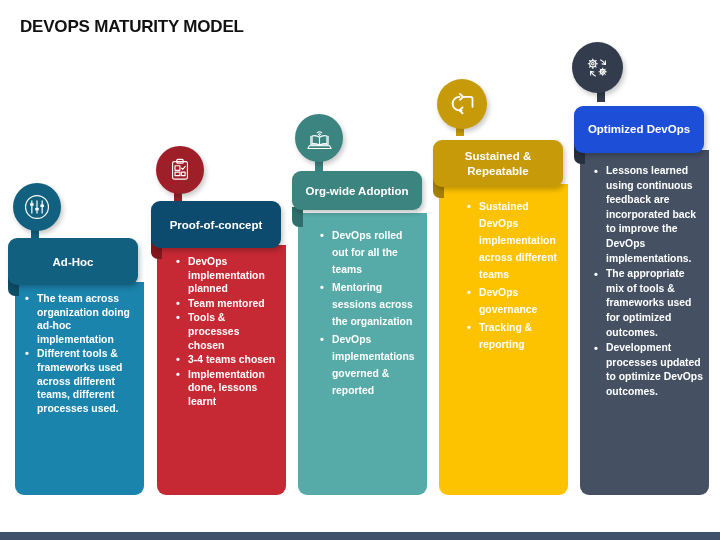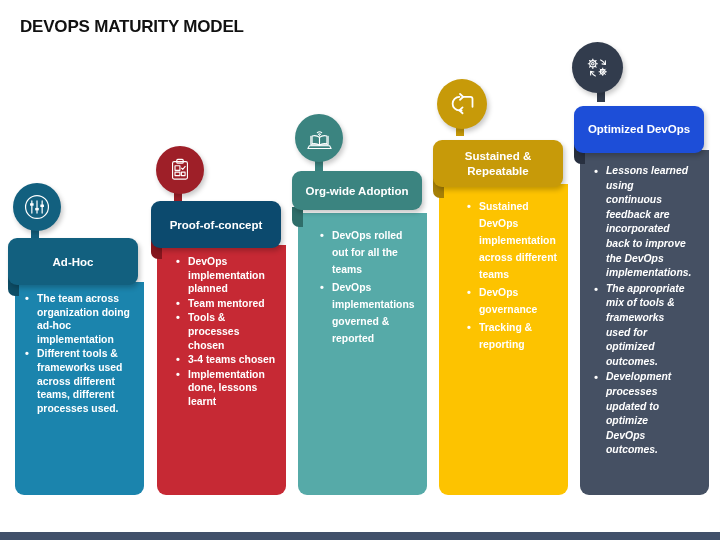--- a/index.html
+++ b/index.html
@@ -156,20 +156,21 @@
   </div>
 
   <div class="col">
     <div class="stem" style="left:315px; top:145px; height:26px; background:#3b8480;"></div>
 
     <div class="fold" style="left:292px; top:207px; height:20px; background:#2f6e6a;"></div>
 
     <div class="col-body" style="left:298px; top:213px; width:129px; height:282px; background:#56aaa8;padding-left:40px;">
       <ul class="bullets" style="font-size:10.4px; line-height:17px; padding-left:22px; padding-top:14px;">
         <li>DevOps rolled out for all the teams</li>
+        <li>Mentoring sessions across the organization</li>
         <li>DevOps implementations governed &amp; reported</li>
       </ul>
     </div>
 
     <div class="tab" style="left:292px; top:171px; width:130px; height:39px; background:#3b8480; font-size:11.5px; line-height:14px;">
       <span>Org-wide Adoption</span>
     </div>
 
     <div class="icon-circle" style="left:295px; top:114px; width:48px; height:48px; background:#3b8480;">
       <span>
@@ -216,21 +217,21 @@
       </span>
     </div>
   </div>
 
   <div class="col">
     <div class="stem" style="left:597px; top:76px; height:26px; background:#323c4d;"></div>
 
     <div class="fold" style="left:574px; top:144px; height:20px; background:#283040;"></div>
 
     <div class="col-body" style="left:580px; top:150px; width:129px; height:345px; background:#455063; border-radius:0 0 9px 9px;">
-      <ul class="bullets" style="font-size:10.4px; line-height:14.6px; padding-left:14px; padding-top:14px; padding-right:21px;font-style:italic;">
+      <ul class="bullets" style="font-size:10.4px; line-height:14.6px; padding-left:14px; padding-top:14px; padding-right:6px;">
         <li>Lessons learned using continuous feedback are incorporated back to improve the DevOps implementations.</li>
         <li>The appropriate mix of tools &amp; frameworks used for optimized outcomes.</li>
         <li>Development processes updated to optimize DevOps outcomes.</li>
       </ul>
     </div>
 
     <div class="tab" style="left:574px; top:106px; width:130px; height:47px; background:#1d4ed8; font-size:11.5px; line-height:14.5px;">
       <span>Optimized DevOps</span>
     </div>
 

